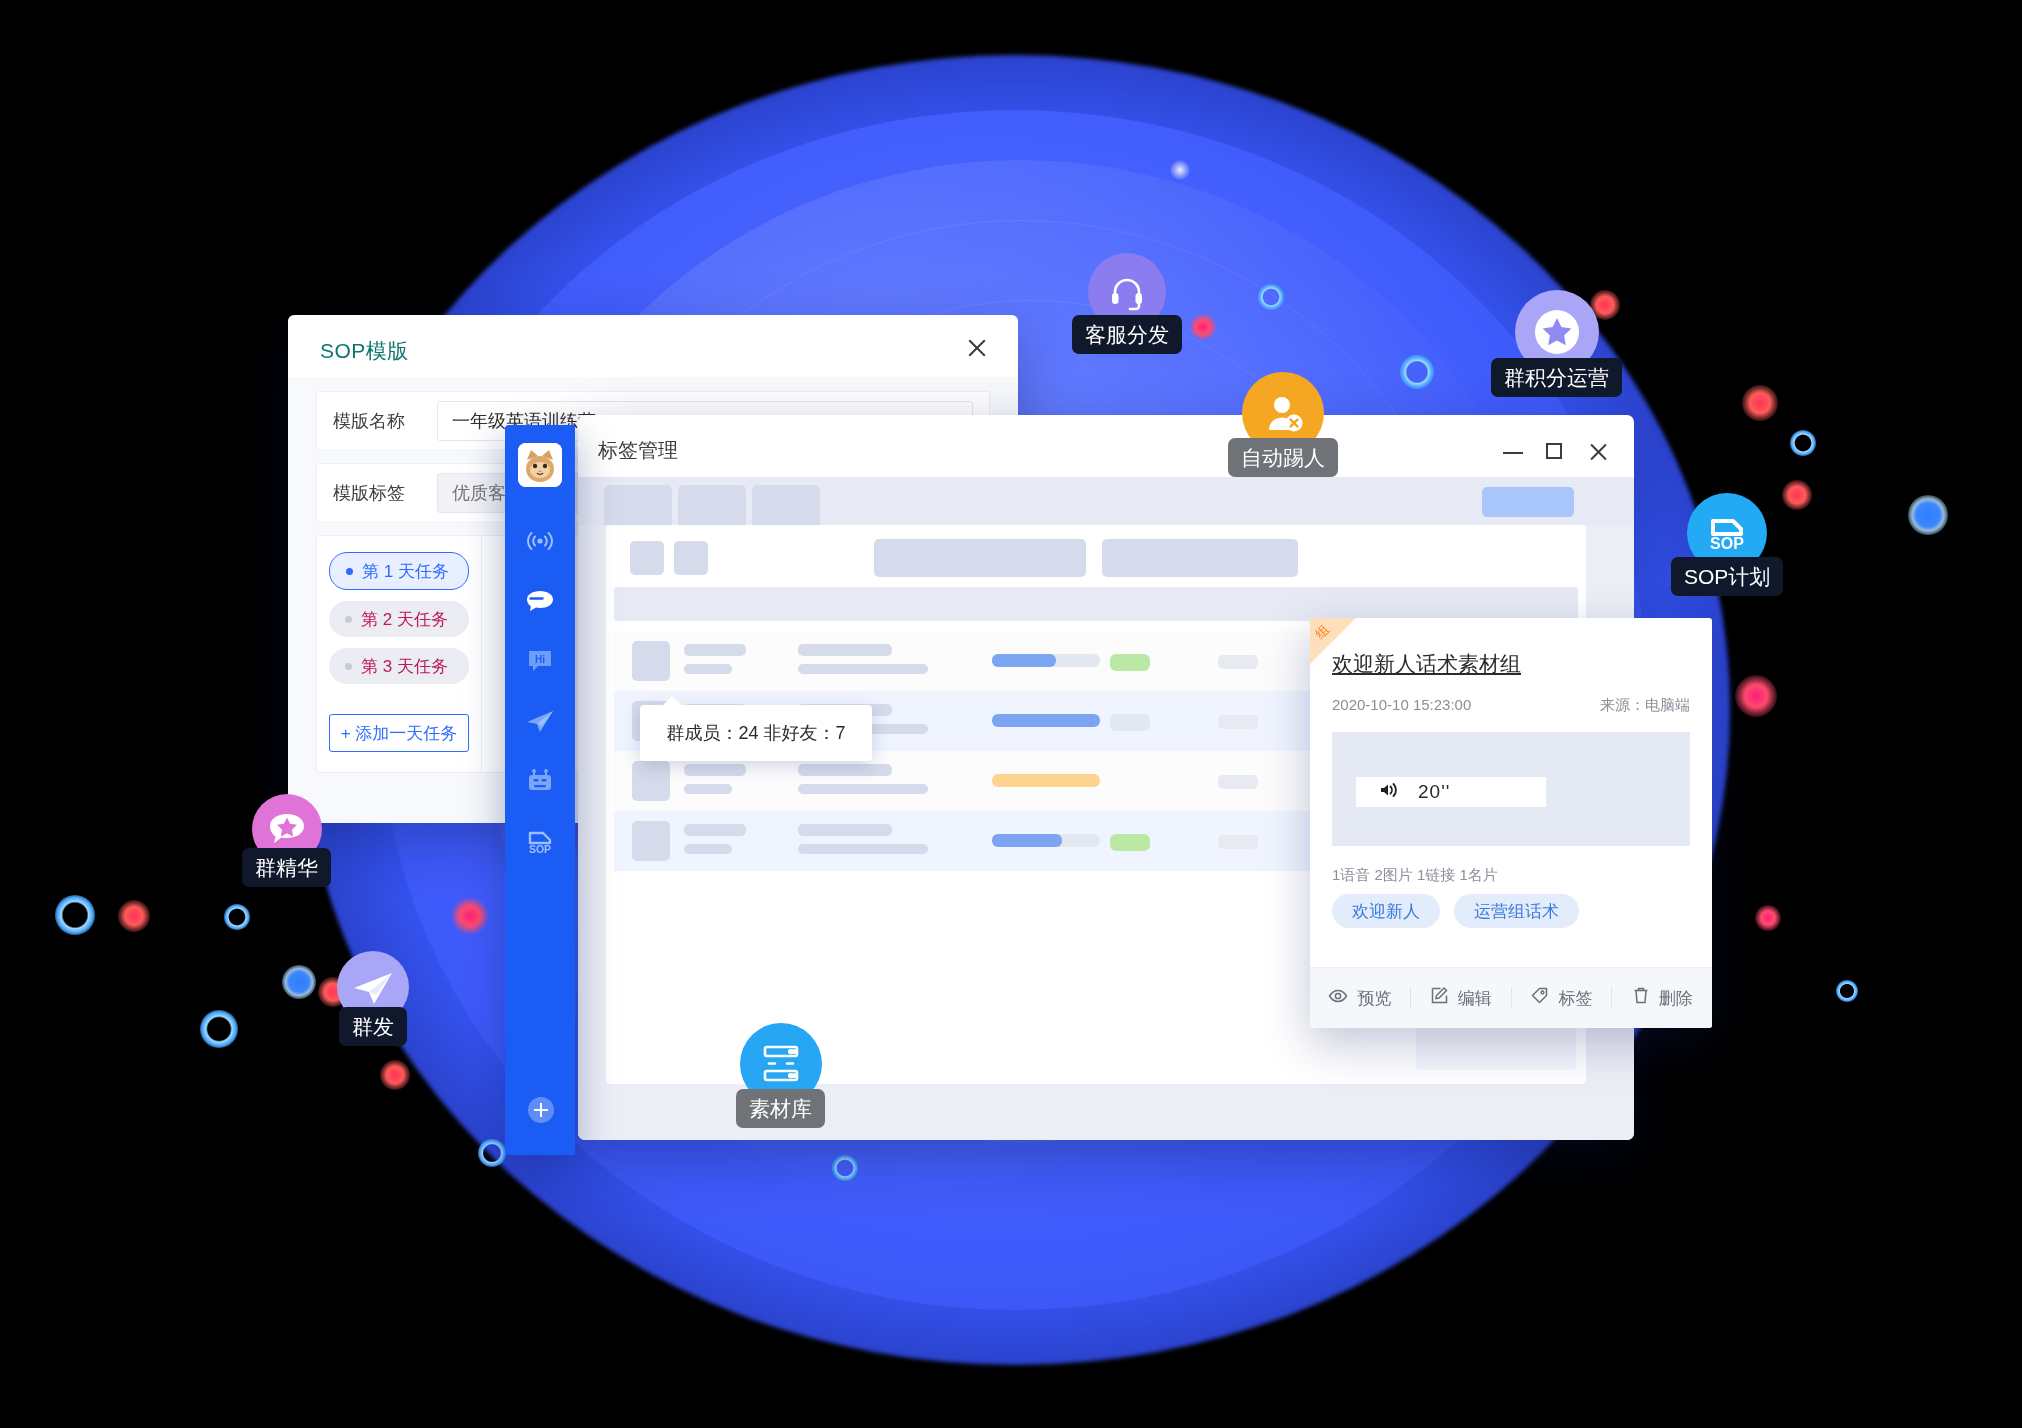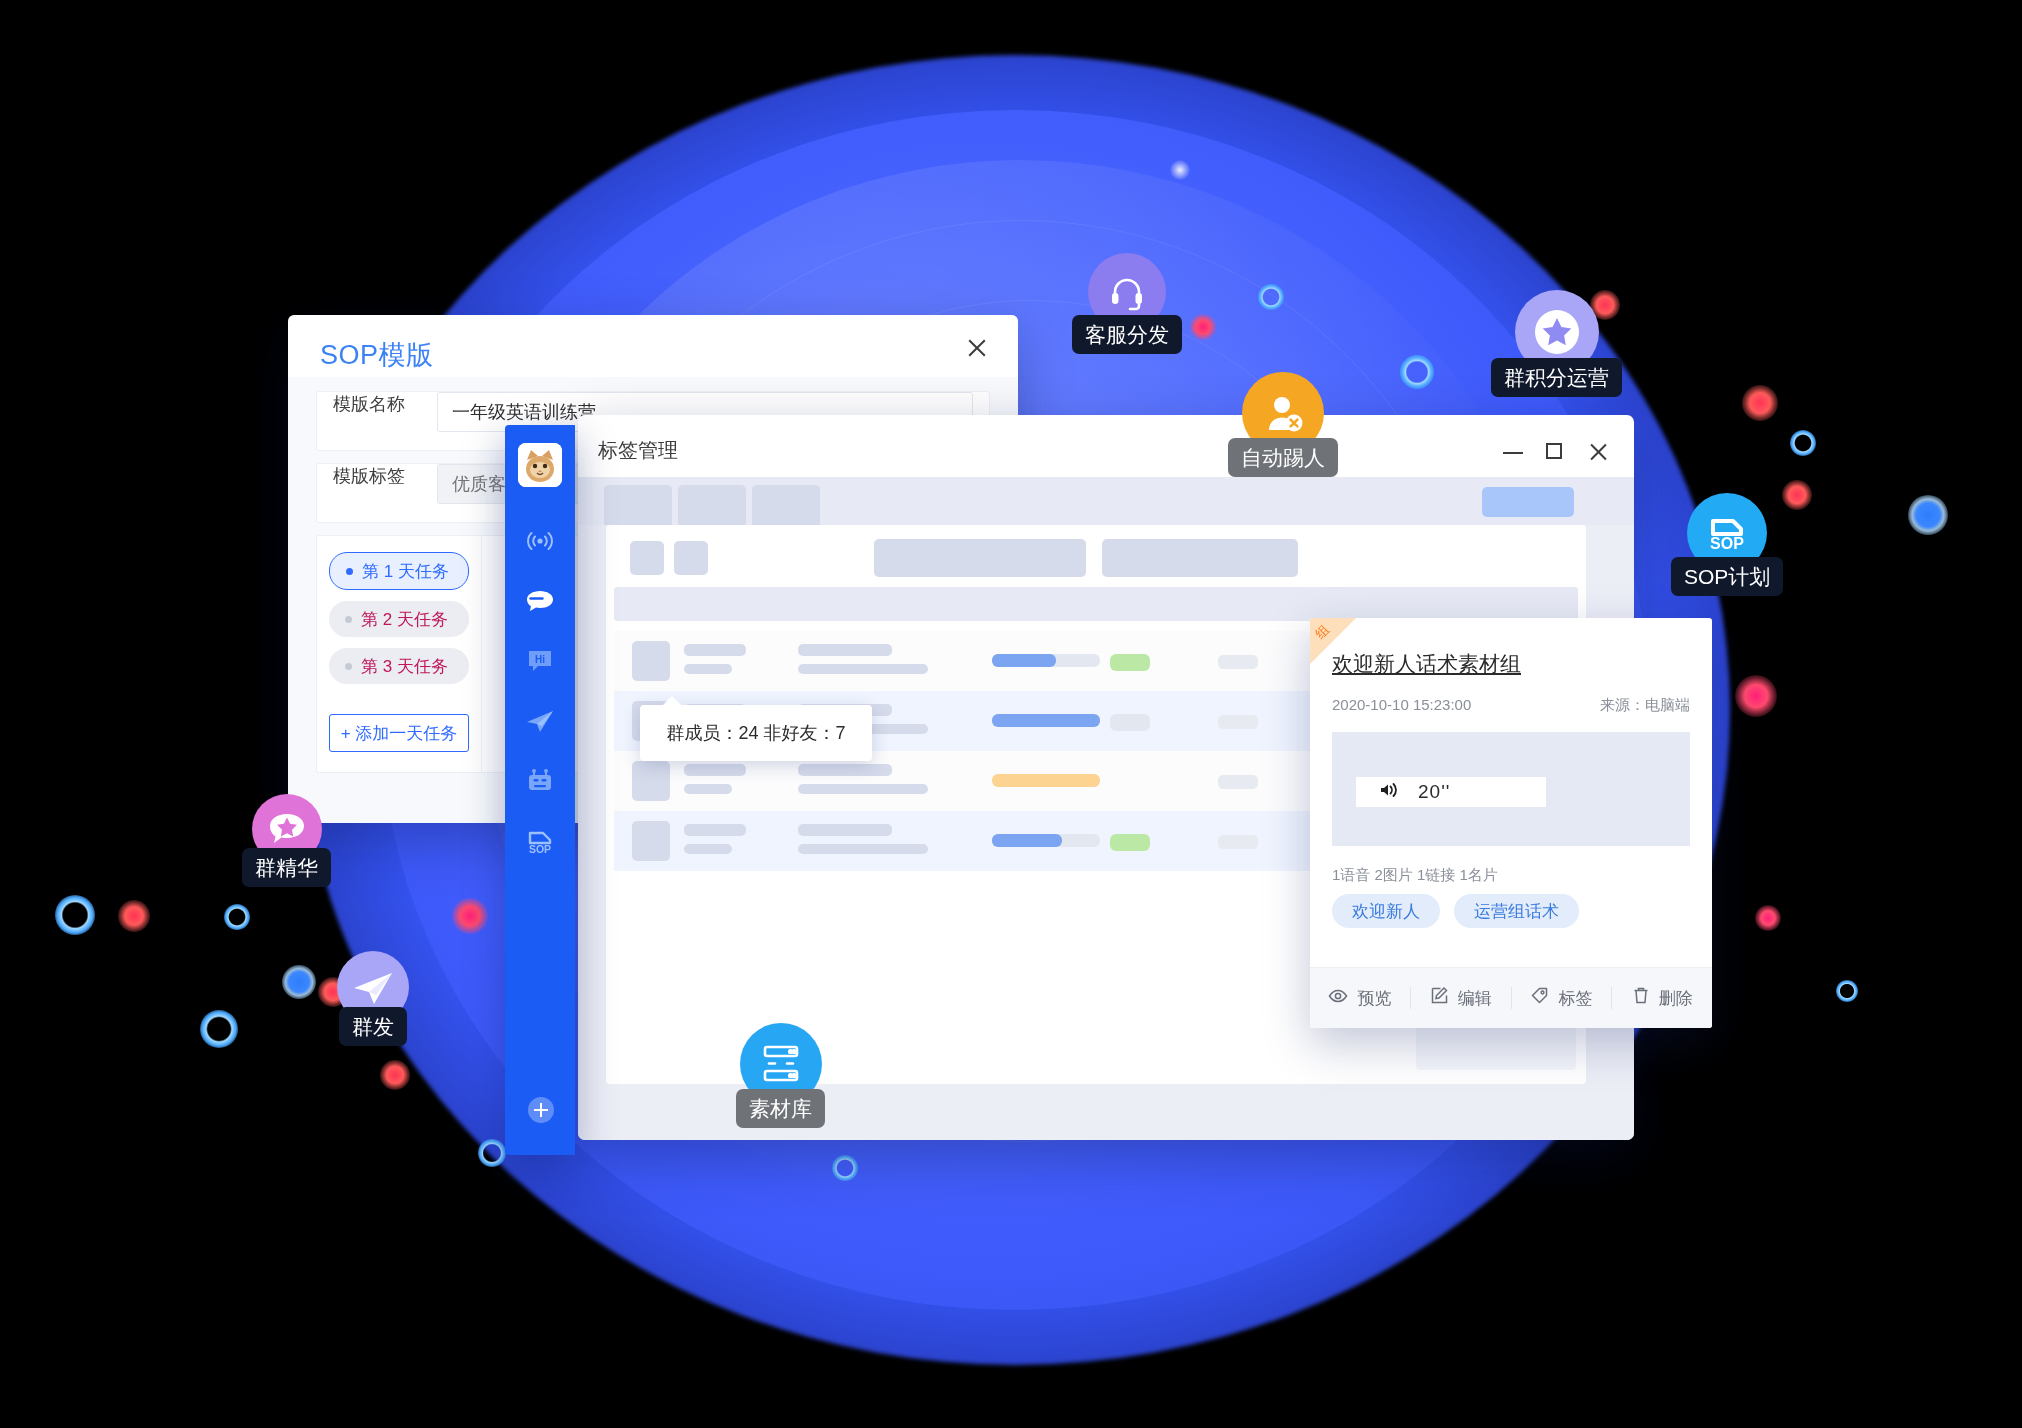--- a/index.html
+++ b/index.html
@@ -22,27 +22,27 @@
   .dot-red{background:radial-gradient(circle,#ff3355 0%,#ff5a5a 40%,rgba(255,90,90,0.4) 62%,rgba(255,90,90,0) 80%);}
   .dot-cyan{background:radial-gradient(circle,rgba(255,255,255,0) 0%,rgba(255,255,255,0) 42%,#9fd8ff 48%,#4aa8ff 62%,rgba(74,168,255,0.28) 76%,rgba(74,168,255,0) 90%);}
   .dot-blue{background:radial-gradient(circle,#2f7dfb 0%,#3b87ff 42%,rgba(180,220,255,0.85) 56%,rgba(120,190,255,0.25) 74%,rgba(120,190,255,0) 90%);}
   .dot-white{background:radial-gradient(circle,rgba(255,255,255,0.9) 0%,rgba(255,255,255,0.35) 45%,rgba(255,255,255,0) 75%);}
 
   
   .win{position:absolute;background:#fff;border-radius:8px;box-shadow:0 18px 54px rgba(10,20,70,0.32);}
 
   
   #sop-dialog{left:288px;top:315px;width:730px;height:508px;border-radius:6px;}
-  #sop-dialog .title{position:absolute;left:32px;top:22px;font-size:27px;color:#3b82f6;letter-spacing:.5px;}
+  #sop-dialog .title{position:absolute;left:32px;top:22px;font-size:21px;color:#0f766e;letter-spacing:.5px;}
   #sop-dialog .closer{position:absolute;right:26px;top:18px;width:30px;height:30px;cursor:pointer;}
   #sop-dialog .closer:before,#sop-dialog .closer:after{content:"";position:absolute;left:4px;top:14px;width:22px;height:2px;background:#3c3c3c;}
   #sop-dialog .closer:before{transform:rotate(45deg);}
   #sop-dialog .closer:after{transform:rotate(-45deg);}
   #sop-dialog .body{position:absolute;left:0;top:62px;right:0;bottom:0;background:#f7f9fc;padding:14px 0 0 0;}
-  .field-row{margin:0 28px 12px 28px;background:#fff;border:1px solid #eceff5;border-radius:3px;height:60px;display:flex;padding:0 16px;box-sizing:border-box;}
+  .field-row{margin:0 28px 12px 28px;background:#fff;border:1px solid #eceff5;border-radius:3px;height:60px;display:flex;align-items:center;padding:0 16px;box-sizing:border-box;}
   .field-label{font-size:18px;color:#404040;width:104px;flex:0 0 auto;}
   .field-input{flex:1;height:40px;border:1px solid #e2e6ee;border-radius:3px;background:#fff;display:flex;align-items:center;padding:0 14px;box-sizing:border-box;font-size:18px;color:#303030;}
   .field-input.gray{background:#f0f2f6;color:#757575;}
   .tasks-panel{margin:8px 28px 0 28px;background:#fff;border:1px solid #eceff5;border-radius:3px;height:236px;display:flex;}
   .tasks-col{width:165px;flex:0 0 auto;border-right:1px solid #eff1f6;padding:16px 12px;box-sizing:border-box;}
   .task-pill{height:36px;border-radius:18px;display:flex;align-items:center;padding-left:16px;font-size:17px;margin-bottom:11px;}
   .task-pill .bullet{width:7px;height:7px;border-radius:50%;margin-right:9px;flex:0 0 auto;}
   .task-pill.active{background:#e8f0ff;border:1px solid #2f6bff;color:#2f6bff;}
   .task-pill.active .bullet{background:#2f6bff;}
   .task-pill.idle{background:#ebedf2;color:#be185d;}

